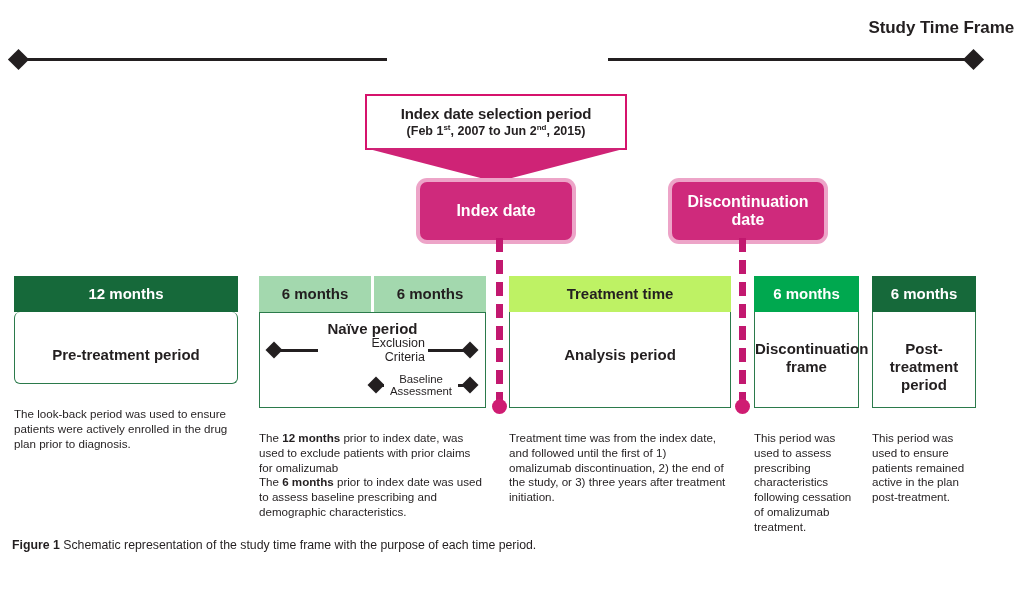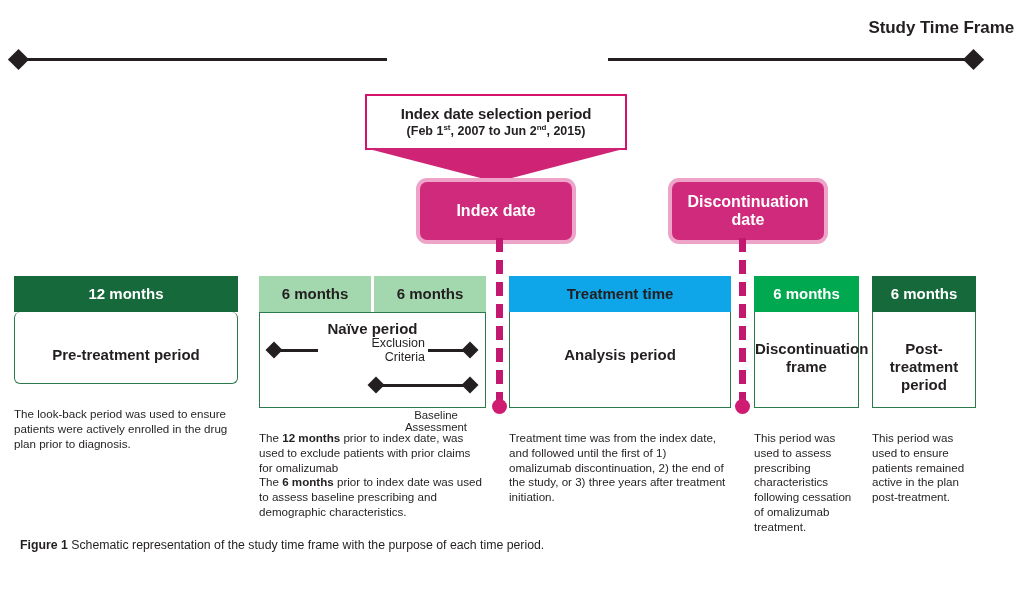--- a/index.html
+++ b/index.html
@@ -130,21 +130,21 @@
   .panel { position: absolute; top: 0; }
 
   .hdr {
     height: 36px;
     display: flex; align-items: center; justify-content: center;
     font-size: 15px; font-weight: bold;
     text-align: center; line-height: 1.1;
   }
   .hdr.dark  { background: #16693a; color: #ffffff; }
   .hdr.light { background: #a3d8ae; color: #231f20; }
-  .hdr.mid   { background: #0ea5e9; color: #231f20; }
+  .hdr.mid   { background: #bef264; color: #231f20; }
   .hdr.bright{ background: #00a84f; color: #ffffff; }
 
   .body-box {
     border: 1.5px solid #2b7a4b;
     border-top: none;
     background: #ffffff;
     position: relative;
   }
   .body-title {
     font-size: 15px; font-weight: bold;
@@ -203,21 +203,21 @@
   #panel-4 .body-title { position: absolute; left: 0; right: 0; top: 28px; }
 
   
   #panel-5 { left: 872px; width: 104px; }
   #panel-5 .body-box { height: 96px; }
   #panel-5 .body-title { position: absolute; left: 0; right: 0; top: 28px; }
 
   
   #figure-caption {
     position: absolute;
-    left: 20px; top: 538px;
+    left: 12px; top: 538px;
     width: 900px;
     font-size: 12.3px;
     color: #231f20;
   }
   #figure-caption .figlabel { font-weight: bold; }
 </style>
 </head>
 <body>
 
 <div id="study-bar">
@@ -275,21 +275,21 @@
         <div class="arrow-label" style="left:58px; top:24px; width:110px;text-align:right;">
           <div>Exclusion</div>
           <div>Criteria</div>
         </div>
       </div>
 
       <div class="arrow-row">
         <div class="arrow-dia" style="left:110px;top:66px;"></div>
         <div class="arrow-line" style="left:116px;top:70.5px; width:94px;"></div>
         <div class="arrow-dia" style="left:204px;top:66px;"></div>
-        <div class="arrow-label small" style="left:139px;top:60px; width:74px;margin-top:36px;">
+        <div class="arrow-label small" style="left:124px;top:60px; width:74px;">
           <div>Baseline</div>
           <div>Assessment</div>
         </div>
       </div>
     </div>
     <div class="caption">
       <span>The </span><b>12 months</b><span> prior to index date, was used to exclude patients with prior claims for omalizumab</span><br>
       <span>The </span><b>6 months</b><span> prior to index date was used to assess baseline prescribing and demographic characteristics.</span>
     </div>
   </div>

